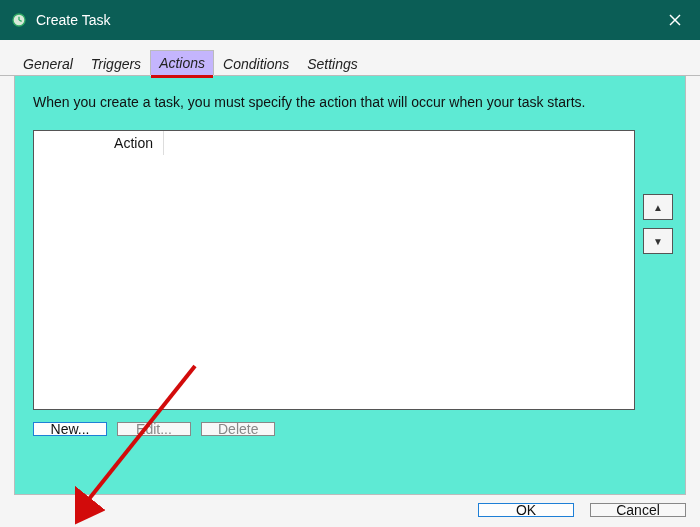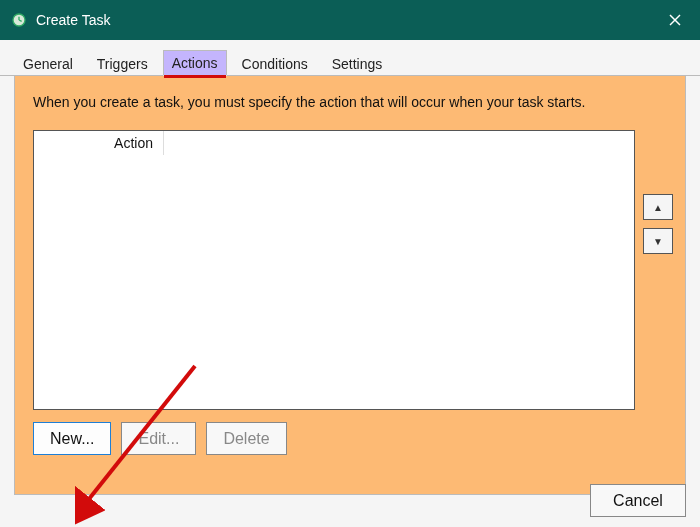--- a/index.html
+++ b/index.html
@@ -5,42 +5,42 @@
     * { box-sizing: border-box; margin: 0; padding: 0; font-family: "Segoe UI", Tahoma, sans-serif; }
     body { width: 700px; height: 527px; background: #f5f5f5; position: relative; overflow: hidden; }
 
     
     .titlebar { height: 40px; background: #0b5e56; display: flex; align-items: center; padding: 0 10px; color: #fff; }
     .titlebar .app-icon { width: 18px; height: 18px; margin-right: 8px; display: flex; align-items: center; justify-content: center; }
     .titlebar .title-text { font-size: 14px; flex: 1; }
     .titlebar .close { width: 30px; height: 30px; display: flex; align-items: center; justify-content: center; font-size: 16px; color: #fff; }
 
     
-    .tabs { display: flex; padding: 10px 14px 0 14px; gap: 6px; align-items: flex-end; }
+    .tabs { display: flex; padding: 10px 14px 0 14px; align-items: flex-end; font-style: italic; }
     .tab { padding: 4px 8px; font-size: 14px; color: #222; border: 1px solid transparent; border-bottom: none; position: relative; }
     .tab.active { background: #c4b5fd; border: 1px solid #bbb; border-bottom: 1px solid #fff; z-index: 2; }
     .tab.underlined::after { content: ""; position: absolute; left: 0; right: 0; bottom: -3px; height: 3px; background: #d20b0b; }
     .tab-border { border-bottom: 1px solid #bbb; margin-top: -1px; }
 
     
-    .content { background: #fdba74; padding: 18px 18px 12px 18px; border: 1px solid #bbb; margin: -1px 14px 12px 14px; position: relative; height: 420px; }
+    .content { background: #5eead4; padding: 18px 18px 12px 18px; border: 1px solid #bbb; margin: -1px 14px 12px 14px; position: relative; height: 420px; }
     .description { font-size: 14px; color: #111; margin-bottom: 20px; }
 
     .list-wrap { display: flex; align-items: flex-start; gap: 8px; }
     .action-listbox { border: 1px solid #555; background: #fff; height: 280px; flex: 1; margin-right: 0; text-align: right; }
     .list-header { display: flex; border-bottom: 1px solid transparent; font-size: 14px; color: #111; }
     .list-header .col { padding: 4px 10px; border-right: 1px solid #ddd; }
     .col-action { width: 130px; }
     .col-details { flex: 1; }
 
     .side-buttons { display: flex; flex-direction: column; gap: 8px; margin-top: 64px; margin-right: -6px; }
     .sq-btn { width: 30px; height: 26px; border: 1px solid #555; background: #f5f5f5; font-size: 10px; color: #333; display: flex; align-items: center; justify-content: center; }
 
     .bottom-actions { display: flex; gap: 10px; margin-top: 12px; }
-    .btn { height: 33px; padding: 0 16px; border: 1px solid #888; background: #f8f8f8; font-size: 16px; color: #111; display: inline-flex; align-items: center; justify-content: center; min-width: 74px; }
+    .btn { height: 14px; padding: 0 16px; border: 1px solid #888; background: #f8f8f8; font-size: 14px; color: #111; display: inline-flex; align-items: center; justify-content: center; min-width: 74px; }
     .btn.primary { border: 1.5px solid #1e7fd6; background: #fdfdfd; }
     .btn.disabled { color: #888; }
 
     
     .footer { position: absolute; right: 14px; bottom: 10px; display: flex; gap: 16px; }
     .footer .btn { min-width: 96px; }
 
     
     .arrow-svg { position: absolute; left: 60px; top: 280px; pointer-events: none; }
   </style>
@@ -98,14 +98,15 @@
     <defs>
       <marker id="ah" markerWidth="10" markerHeight="10" refX="2" refY="5" orient="auto">
         <polygon points="0,0 10,5 0,10" fill="#d20b0b"></polygon>
       </marker>
     </defs>
     <line x1="120" y1="10" x2="10" y2="148" stroke="#d20b0b" stroke-width="4" marker-end="url(#ah)"></line>
   </svg>
 </div>
 
 <div class="footer">
+  <div class="btn primary">OK</div>
   <div class="btn">Cancel</div>
 </div>
 
 </body></html>

